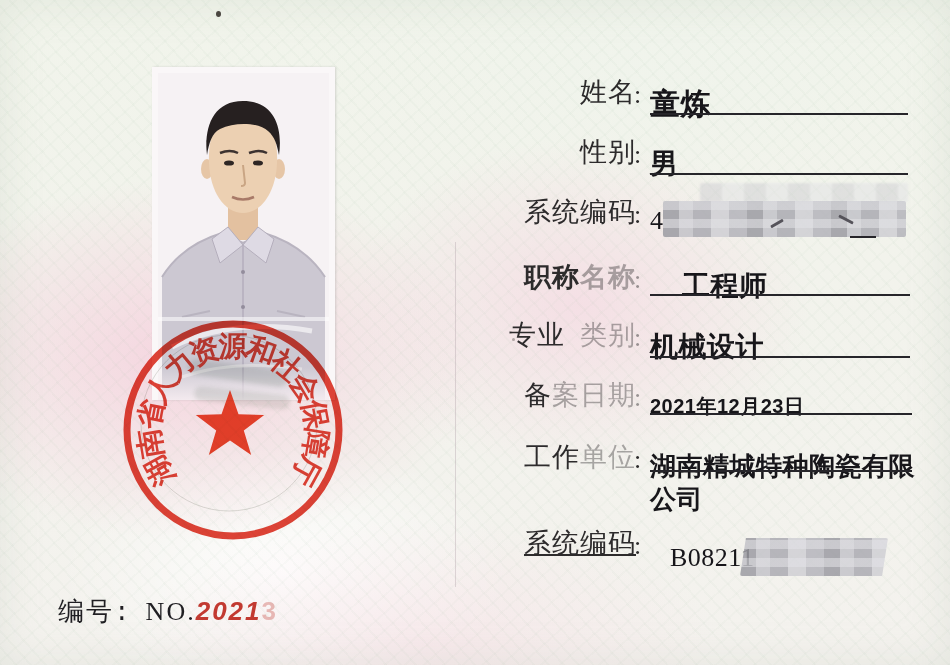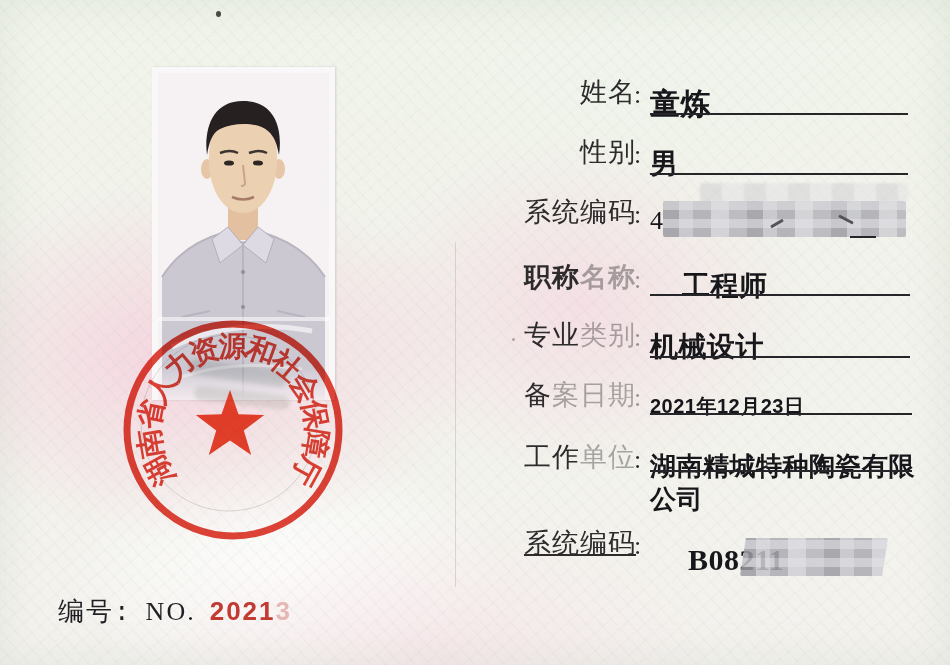--- a/index.html
+++ b/index.html
@@ -56,21 +56,21 @@
       repeating-linear-gradient(0deg, rgba(255,255,255,0) 0 9px, rgba(225,225,230,.55) 9px 18px),
       repeating-linear-gradient(90deg, #9c9ca3 0 16px, #c3c3c9 16px 30px, #ababb2 30px 48px, #cfcfd4 48px 66px, #b4b4bb 66px 84px);
     opacity:.85;}
   .blur-block.light{background:repeating-linear-gradient(90deg, rgba(200,200,206,.55) 0 22px, rgba(222,222,227,.55) 22px 44px);opacity:.8;filter:blur(1px);}
   .blur-mark{position:absolute;background:#55535a;transform:rotate(-30deg);border-radius:1px;}
 
   
   .serial{position:absolute;left:58px;top:594px;font-size:26px;color:#201f23;white-space:nowrap;}
   .serial .kai{font-family:Liberation Mono, monospace;letter-spacing:2px;}
   .serial .no{font-family:"Liberation Serif",serif;margin-left:14px;letter-spacing:2px;}
-  .serial .red{font-family:"Liberation Sans",sans-serif;font-weight:bold;margin-left:14px;letter-spacing:2px;}
+  .serial .red{font-family:"Liberation Sans",sans-serif;font-weight:bold;margin-left:0;letter-spacing:2px;font-style:italic;}
   .serial .red-fade{font-family:"Liberation Sans",sans-serif;font-weight:bold;opacity:.32;}
 
   .wrapval{white-space:normal;width:268px;line-height:33px;}
 </style>
 </head>
 <body>
 
 <div id="card">
   <div class="hatch"></div>
   <div class="crease"></div>
@@ -190,21 +190,21 @@
     <div class="flabel" style="left:518px;top:263px;font-weight:bold;">
         <span>职称</span>
         <span class="fade">名称</span>
       </div>
     <span class="colon dim" style="left:634px;top:265px;">:</span>
     <span class="fvalue" style="left:650px;top:267px;margin-left:32px;">工程师</span>
     <div class="uline" style="left:650px;top:294px;width:260px;"></div>
   </div>
 
   <div class="row">
-    <div class="flabel" style="left:518px;top:321px;">
+    <div class="flabel" style="left:518px;top:321px;gap:15px;">
         <span>专业</span>
         <span class="fade">类别</span>
       </div>
     <span class="colon dim" style="left:634px;top:323px;">:</span>
     <span class="fvalue" style="left:650px;top:328px;text-align:right;">机械设计</span>
     <div class="uline" style="left:650px;top:356px;width:260px;"></div>
   </div>
 
   <div class="row">
     <div class="flabel" style="left:518px;top:381px;">
@@ -225,20 +225,20 @@
     <span class="fvalue wrapval" style="left:650px;top:450px;font-size:26px;">湖南精城特种陶瓷有限公司</span>
     <div class="uline" style="left:650px;top:470px;width:262px;"></div>
   </div>
 
   <div class="row">
     <div class="flabel" style="left:518px;top:529px;text-decoration:underline;">
         <span>系统编码</span>
         <span class="fade"></span>
       </div>
     <span class="colon" style="left:634px;top:531px;">:</span>
-    <span class="fvalue serifv" style="left:688px;top:543px;font-size:30px;letter-spacing:.5px;font-weight:bold;">B08211</span>
+    <span class="fvalue serifv" style="left:670px;top:543px;font-size:26px;letter-spacing:.5px;">B08211</span>
     <div class="blur-block" style="left:740px;top:538px;width:148px;height:38px;clip-path:polygon(4% 0,100% 0,96% 100%,0 100%);"></div>
   </div>
 
   <div class="serial">
     <span class="kai">编号:</span><span class="no">NO.</span><span class="red" style="color:#c23a31;">2021</span><span class="red-fade" style="color:#c23a31;">3</span>
   </div>
 </div>
 
 </body></html>

